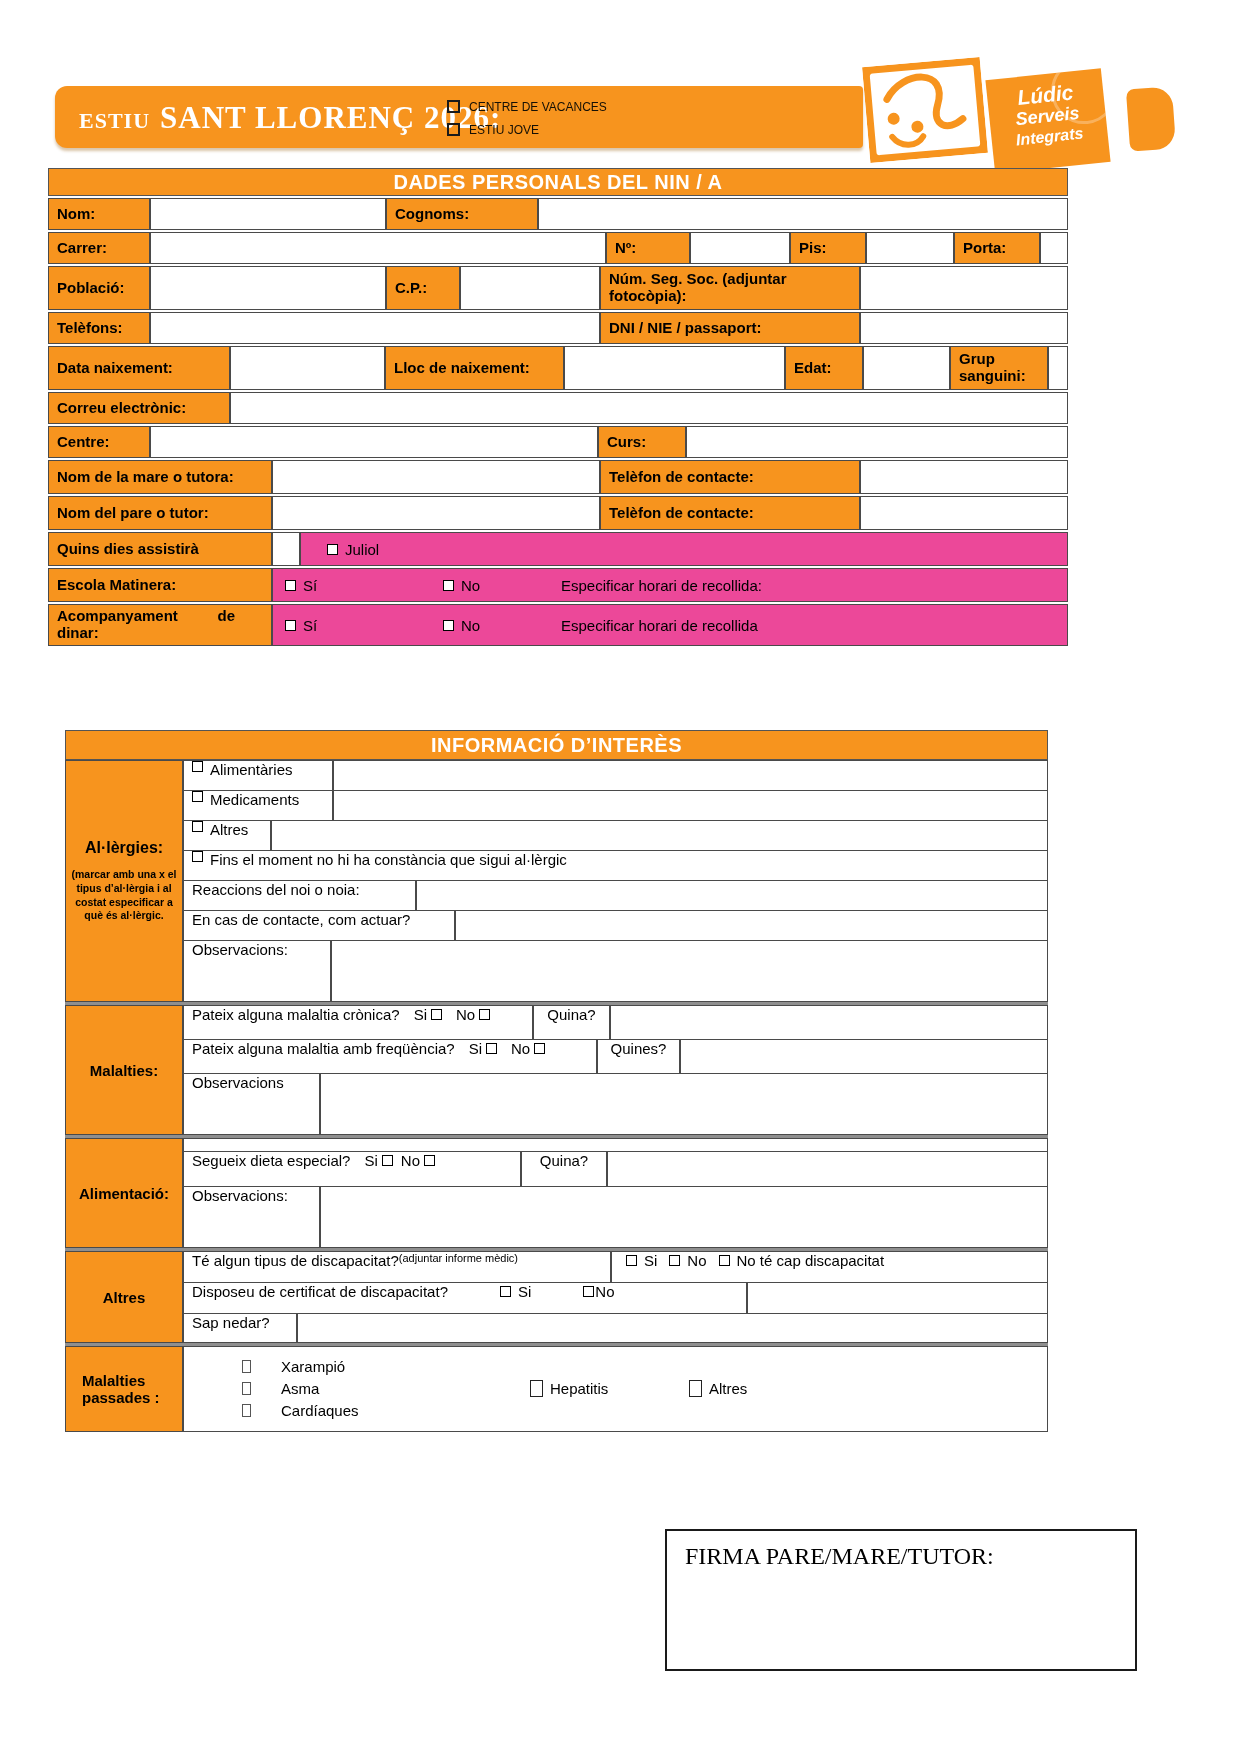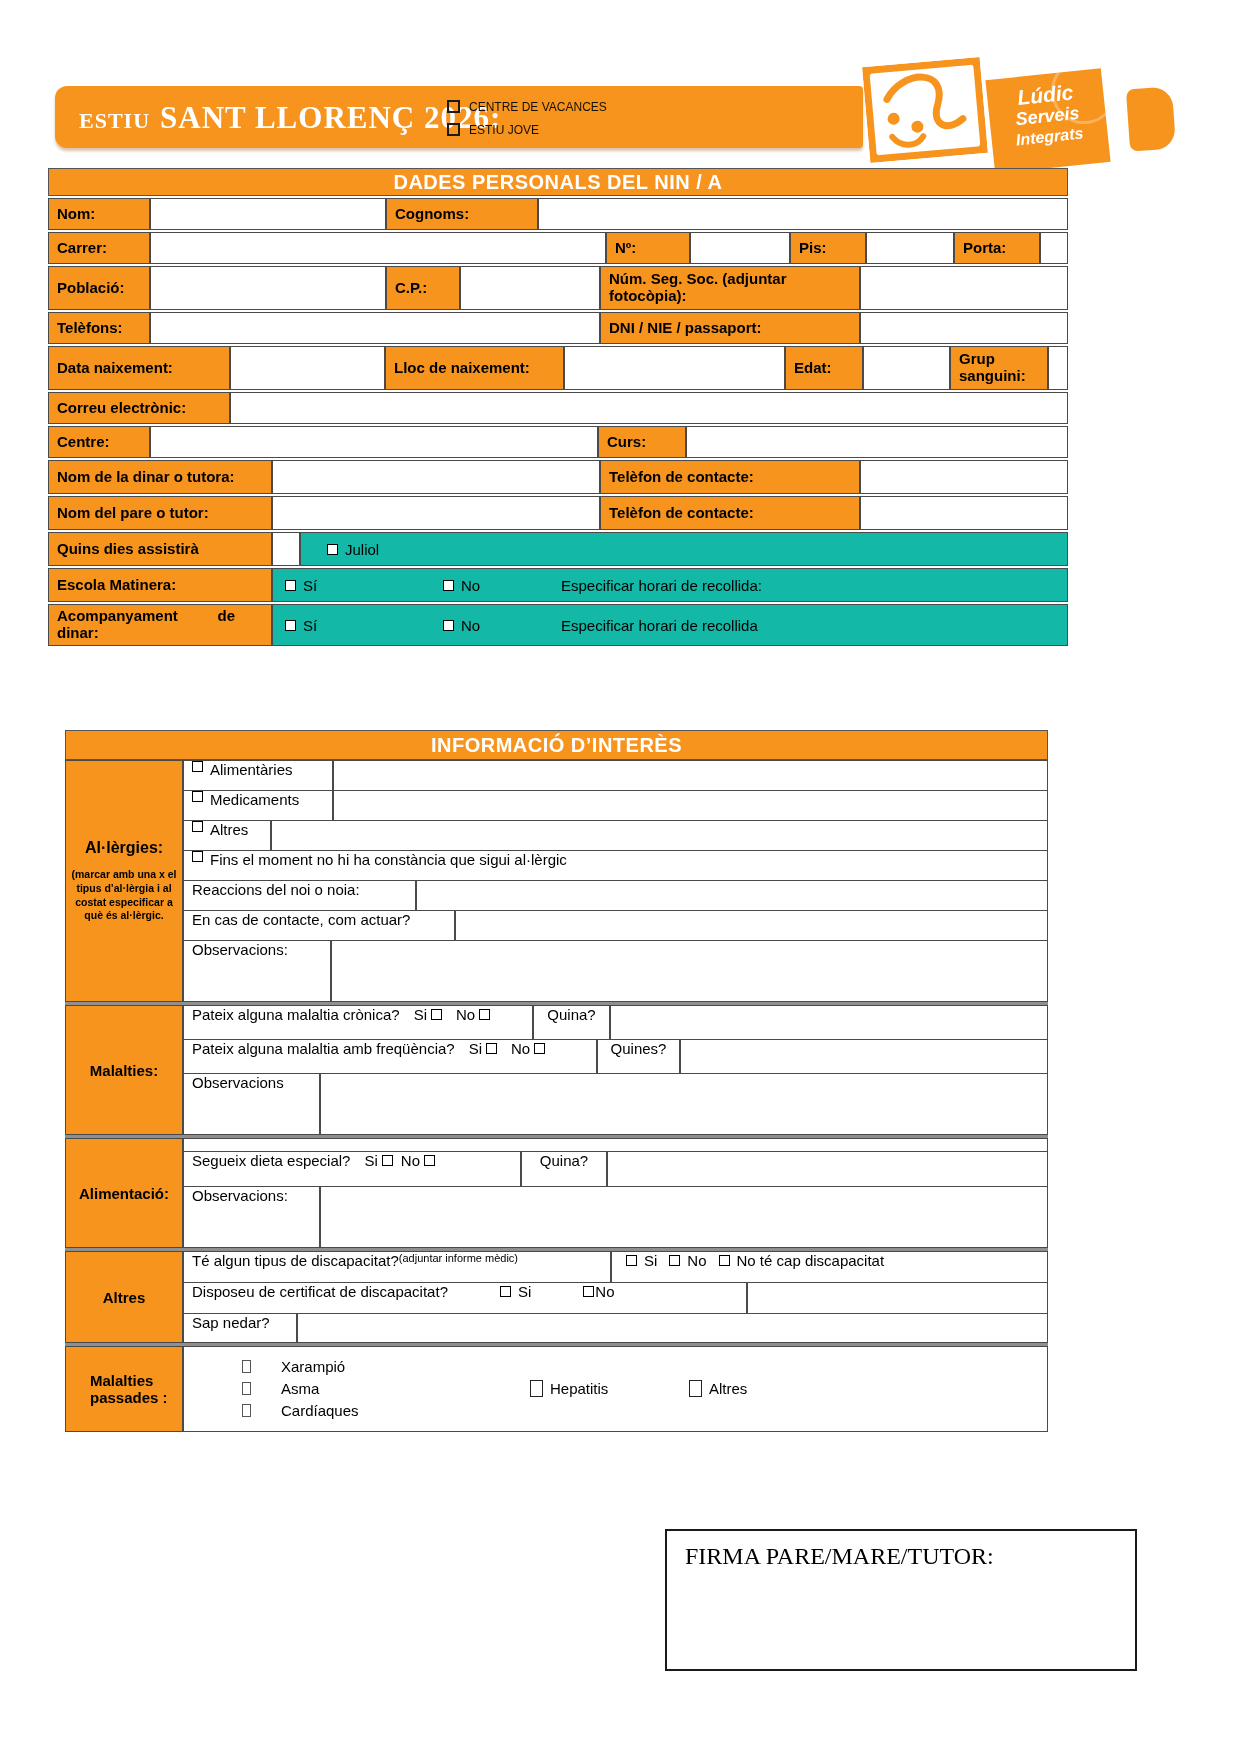--- a/index.html
+++ b/index.html
@@ -27,36 +27,36 @@
   .t1{position:absolute;left:48px;top:168px;width:1020px}
   .t2{position:absolute;left:65px;top:730px;width:983px}
   .thead{background:#F7941E;border:1px solid #555;color:#fff;font-weight:bold;text-align:center;
          font-size:20px;letter-spacing:.5px;display:flex;align-items:center;justify-content:center;box-sizing:border-box}
   .t1 .thead{height:28px;margin-bottom:2px}
   .t2 .thead{height:30px}
   .trow{display:flex;margin-top:2px;align-items:stretch}
   .lc{background:#F7941E;border:1px solid #4a4a4a;font-weight:bold;font-size:15px;display:flex;align-items:center;
       padding:0 4px 0 8px;box-sizing:border-box;line-height:1.12;flex:none}
   .ic{background:#fff;border:1px solid #4a4a4a;box-sizing:border-box}
-  .oc{display:flex;align-items:center;background:#14b8a6;border:1px solid #4a4a4a;box-sizing:border-box;font-size:15px;padding-left:12px}
+  .oc{display:flex;align-items:center;background:#ec4899;border:1px solid #4a4a4a;box-sizing:border-box;font-size:15px;padding-left:12px}
   .og{display:inline-flex;align-items:center;flex:none}
   .cb{display:inline-block;width:11px;height:11px;border:1.8px solid #000;box-sizing:border-box;background:#fff;margin-right:7px;flex:none}
   .cba{margin:0 0 0 4px}
   .c2{background:#fff;border:1px solid #4a4a4a;box-sizing:border-box;display:flex;align-items:flex-start;padding-left:8px;font-size:15px;flex:none}
   .blk{display:flex;align-items:stretch}
   .blkl{background:#F7941E;border:1px solid #4a4a4a;box-sizing:border-box;width:118px;flex:none;
         display:flex;flex-direction:column;align-items:center;justify-content:center}
   .blkr{flex:1;display:flex;flex-direction:column}
   .blkr .trow{margin-top:0}
   .blkr .trow + .trow{margin-top:-1px}
   .bsep{height:3px;background:#8f8f8f}
   .blt{font-size:16px;font-weight:bold}
   .blt2{font-size:15px;font-weight:bold}
   .bln{font-size:10.5px;font-weight:bold;text-align:center;line-height:1.3;padding:0 2px;margin-top:11px}
-  .lal{align-items:flex-end;padding-left:8px}
+  .lal{align-items:center;padding-left:8px}
   .small{font-size:11px;}
   .sino{display:inline-flex;align-items:center;margin-left:14px}
   .mp{position:relative;background:#fff;border:1px solid #4a4a4a;box-sizing:border-box;padding:8px 0 0 58px;font-size:15px;flex:1}
   .mprow{position:relative;height:22px;display:flex;align-items:center}
   .cb2{display:inline-block;width:9px;height:13px;border:1px solid #555;box-sizing:border-box;margin-right:30px;flex:none}
   .mpabs{position:absolute;display:inline-flex;align-items:center;top:0;height:22px}
   .cb3{display:inline-block;width:13px;height:17px;border:1.6px solid #222;box-sizing:border-box;margin-right:7px;flex:none}
   .jspan{display:inline-block;width:178px;text-align:justify}
   .wspan{display:inline-block;width:185px}
 
@@ -162,21 +162,21 @@
     </div>
 
     <div class="trow" style="height:32px">
       <div class="lc" style="width:102px">Centre:</div>
       <div class="ic" style="width:448px"></div>
       <div class="lc" style="width:88px">Curs:</div>
       <div class="ic" style="flex:1"></div>
     </div>
 
     <div class="trow" style="height:34px">
-      <div class="lc" style="width:224px">Nom de la dinar o tutora:</div>
+      <div class="lc" style="width:224px">Nom de la mare o tutora:</div>
       <div class="ic" style="width:328px"></div>
       <div class="lc" style="width:260px">Telèfon de contacte:</div>
       <div class="ic" style="flex:1"></div>
     </div>
 
     <div class="trow" style="height:34px">
       <div class="lc" style="width:224px">Nom del pare o tutor:</div>
       <div class="ic" style="width:328px"></div>
       <div class="lc" style="width:260px">Telèfon de contacte:</div>
       <div class="ic" style="flex:1"></div>

